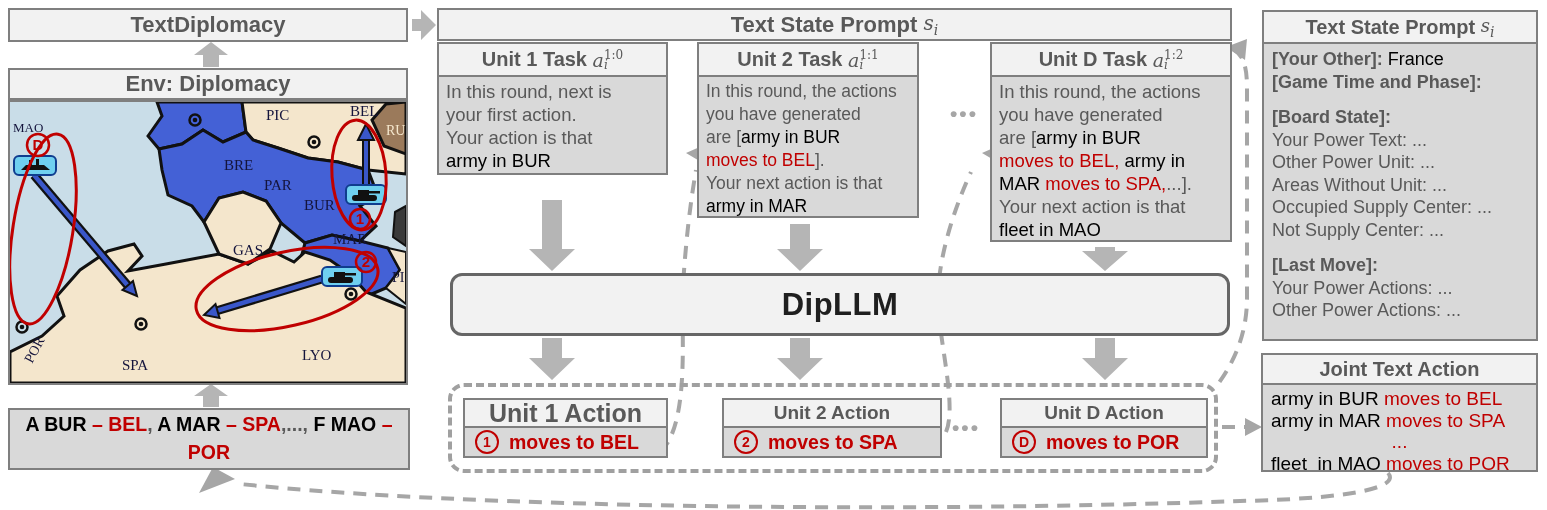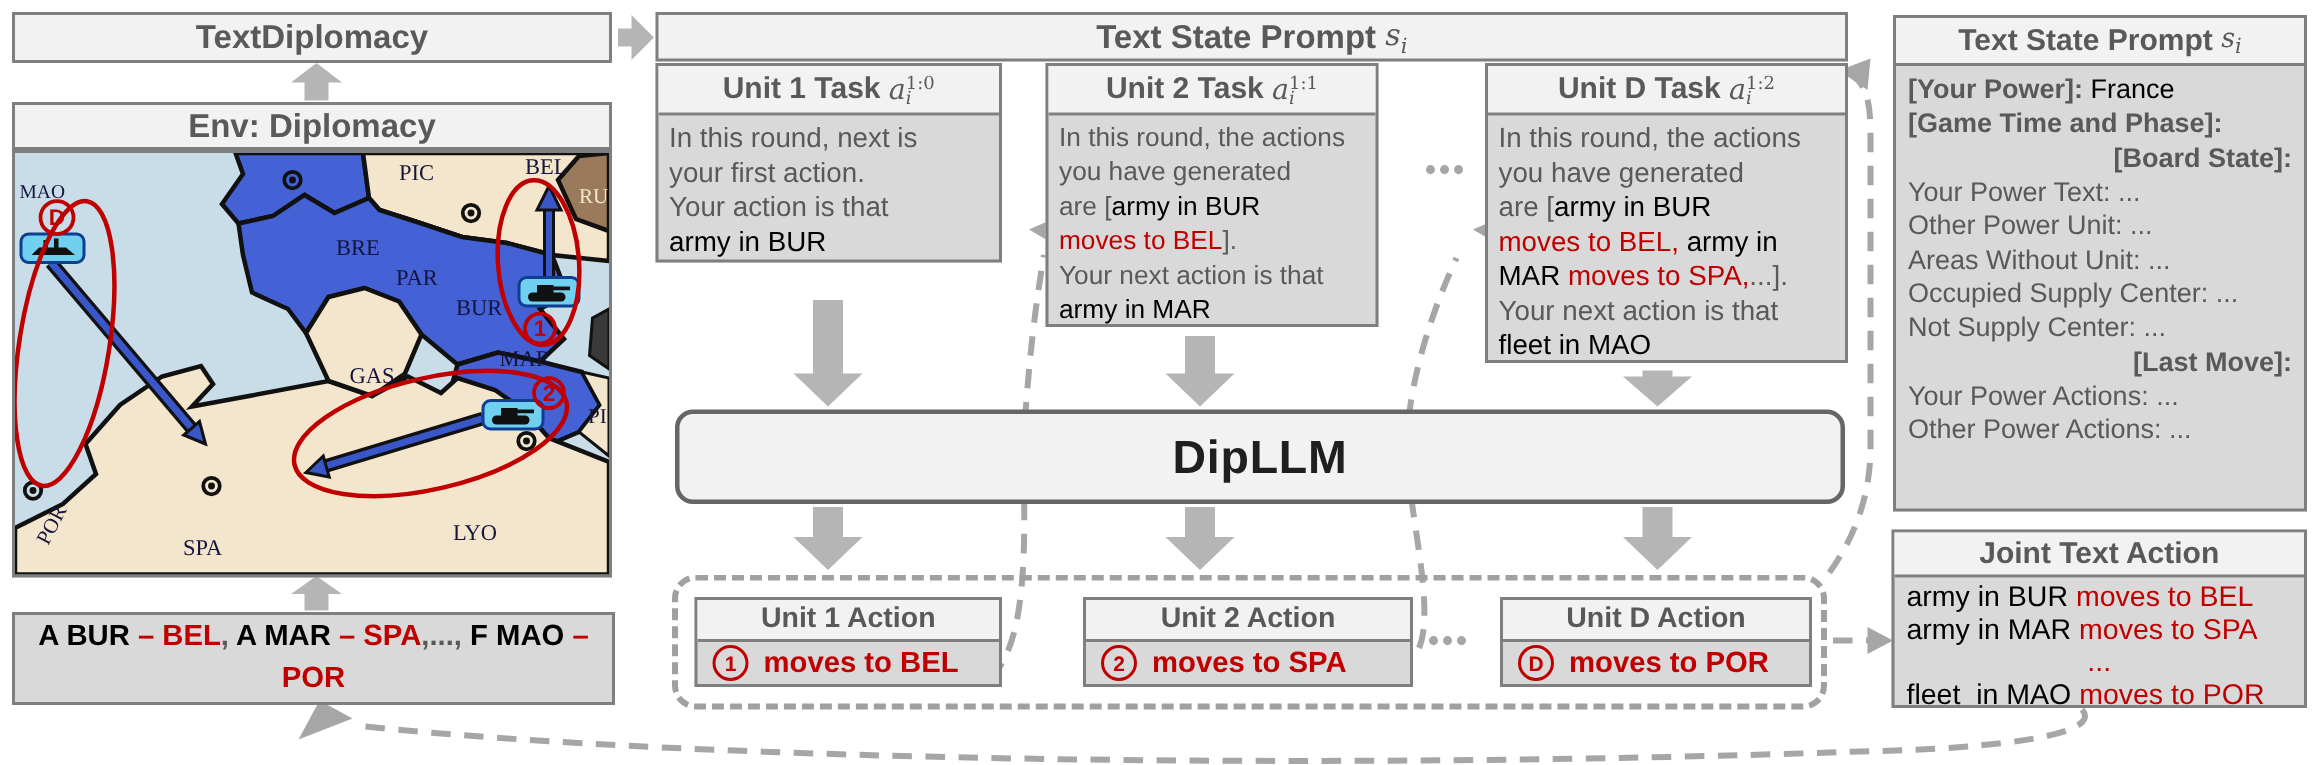--- a/index.html
+++ b/index.html
@@ -7,21 +7,21 @@
           font-family:"Liberation Sans",sans-serif;}
   .abs{position:absolute;box-sizing:border-box;}
   
   .hdr{background:#f2f2f2;border:2px solid #7f7f7f;display:flex;align-items:center;justify-content:center;
        font-weight:bold;color:#595959;}
   .panel{border:2px solid #7f7f7f;background:#d9d9d9;}
   .panel .ph{background:#f2f2f2;border-bottom:2px solid #7f7f7f;display:flex;align-items:center;justify-content:center;
        font-weight:bold;color:#595959;}
   .body-txt{padding:3px 7px;color:#595959;font-size:18.5px;line-height:23px;}
   .rline{white-space:pre-wrap;}
-  .mt{margin-top:1px;text-align:right;}
+  .mt{margin-top:13px;}
   .ctr{text-align:center;}
   .c-blue{color:#000000;}
   .c-red{color:#C00000;}
   .seg-b{font-weight:bold;}
   
   .mvar{font-family:"DejaVu Serif",serif;font-style:italic;font-weight:normal;color:#595959;}
   .mstack{display:inline-flex;flex-direction:column;align-items:flex-start;vertical-align:-6px;
           font-family:"DejaVu Serif",serif;color:#595959;line-height:10px;font-weight:normal;}
   .mstack .msup{font-size:12px;}
   .mstack .msub{font-size:12px;font-style:italic;}
@@ -251,21 +251,21 @@
 
   <div class="dots" style="left:950px;top:102px;z-index:2;">•••</div>
 
   <div class="abs" id="dipllm" style="z-index:2;">
     <span>DipLLM</span>
   </div>
 
   <div class="abs" id="dashed-rect" style="z-index:1;"></div>
 
   <div class="abs panel" style="left:463px;top:398px;width:205px;height:60px;z-index:2;">
-    <div class="ph" style="height:26px;font-size:19px;">
+    <div class="ph" style="height:26px;font-size:25px;">
       <span>Unit 1 Action</span>
     </div>
     <div class="act-row">
       <span class="badge">1</span>
       <span>moves to BEL</span>
     </div>
   </div>
 
   <div class="abs panel" style="left:722px;top:398px;width:220px;height:60px;z-index:2;">
     <div class="ph" style="height:26px;font-size:19px;">
@@ -288,21 +288,21 @@
   </div>
 
   <div class="dots" style="left:952px;top:416px;z-index:2;">•••</div>
 
   <div class="abs panel" style="left:1262px;top:10px;width:276px;height:331px;z-index:2;">
     <div class="ph" style="height:30px;font-size:20px;">
       <span>Text State Prompt</span>&nbsp;
       <span class="mvar" style="font-size:18px;"><span>s</span><sub class="msi">i</sub></span>
     </div>
     <div class="body-txt" style="font-size:18px;line-height:22.5px;padding:4px 8px;">
-        <div class="rline"><span class="seg-b">[Your Power]:</span><span class="c-blue"> France</span></div>
+        <div class="rline"><span class="seg-b">[Your Other]:</span><span class="c-blue"> France</span></div>
         <div class="rline"><span class="seg-b">[Game Time and Phase]:</span></div>
         <div class="rline mt"><span class="seg-b">[Board State]:</span></div>
         <div class="rline"><span>Your Power Text: ...</span></div>
         <div class="rline"><span>Other Power Unit: ...</span></div>
         <div class="rline"><span>Areas Without Unit: ...</span></div>
         <div class="rline"><span>Occupied Supply Center: ...</span></div>
         <div class="rline"><span>Not Supply Center: ...</span></div>
         <div class="rline mt"><span class="seg-b">[Last Move]:</span></div>
         <div class="rline"><span>Your Power Actions: ...</span></div>
         <div class="rline"><span>Other Power Actions: ...</span></div>

